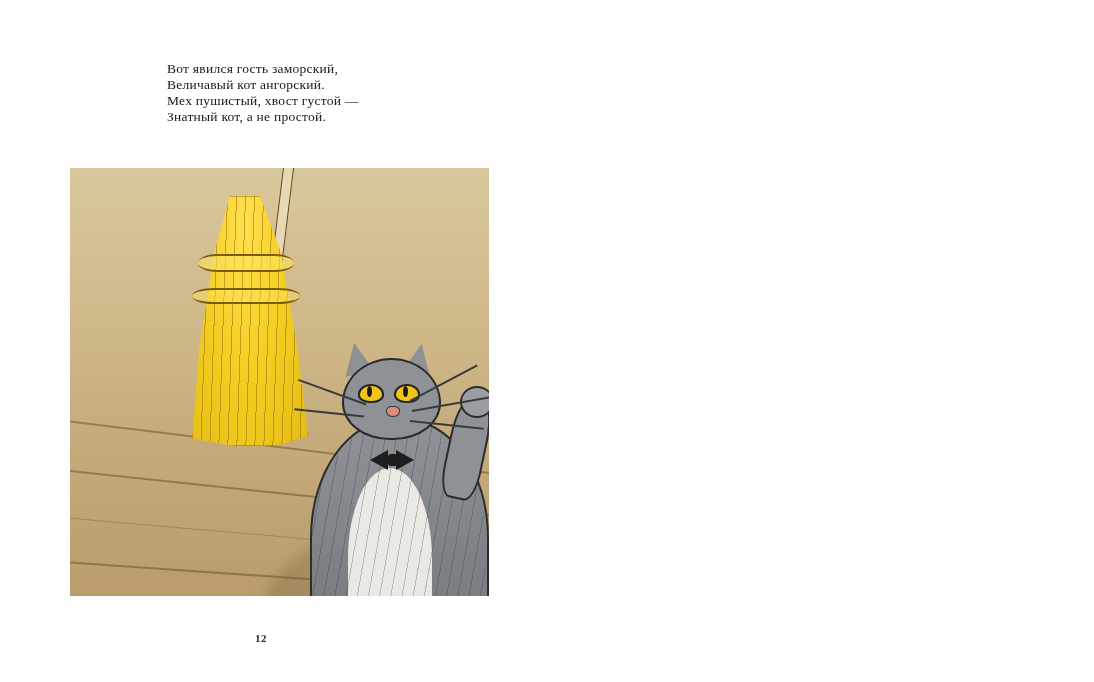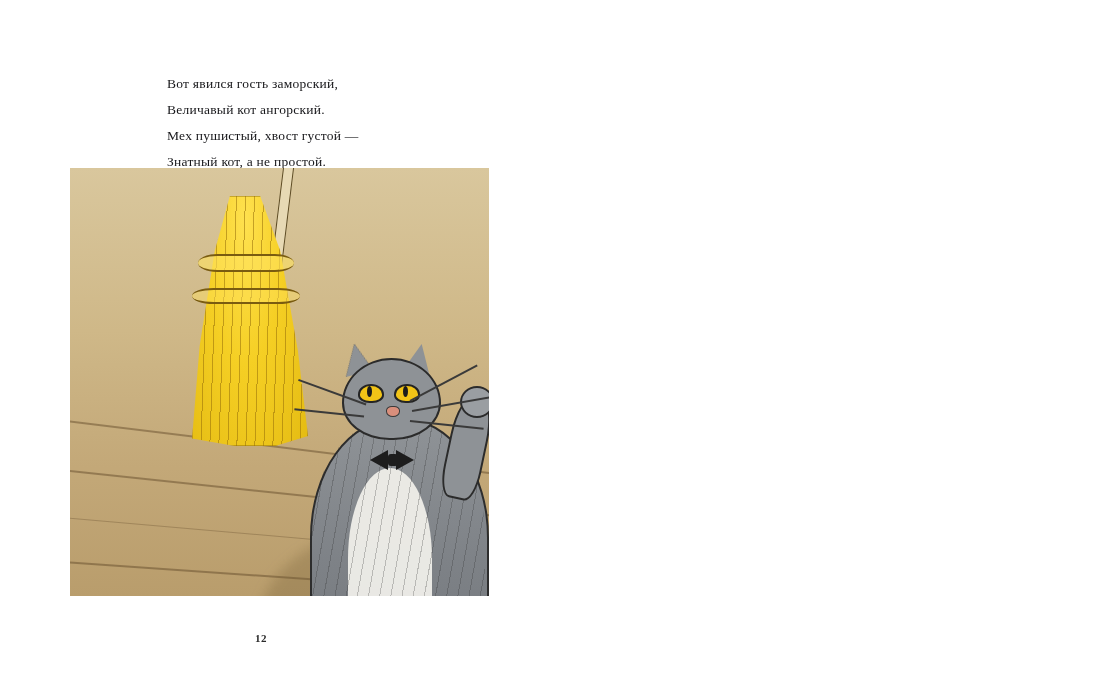--- a/index.html
+++ b/index.html
@@ -27,21 +27,21 @@
     width: 547px;
   }
   .page-left { left: 0; }
   .page-right { left: 547px; }
 
   
   .verse {
     position: absolute;
     font-family: "Liberation Serif", serif;
     font-size: 13.5px;
-    line-height: 26px;
+    line-height: 16px;
     letter-spacing: 0.25px;
     color: #17171a;
     white-space: pre-line;
   }
   .verse-left {
     left: 167px;
     top: 45px;
   }
 
   

